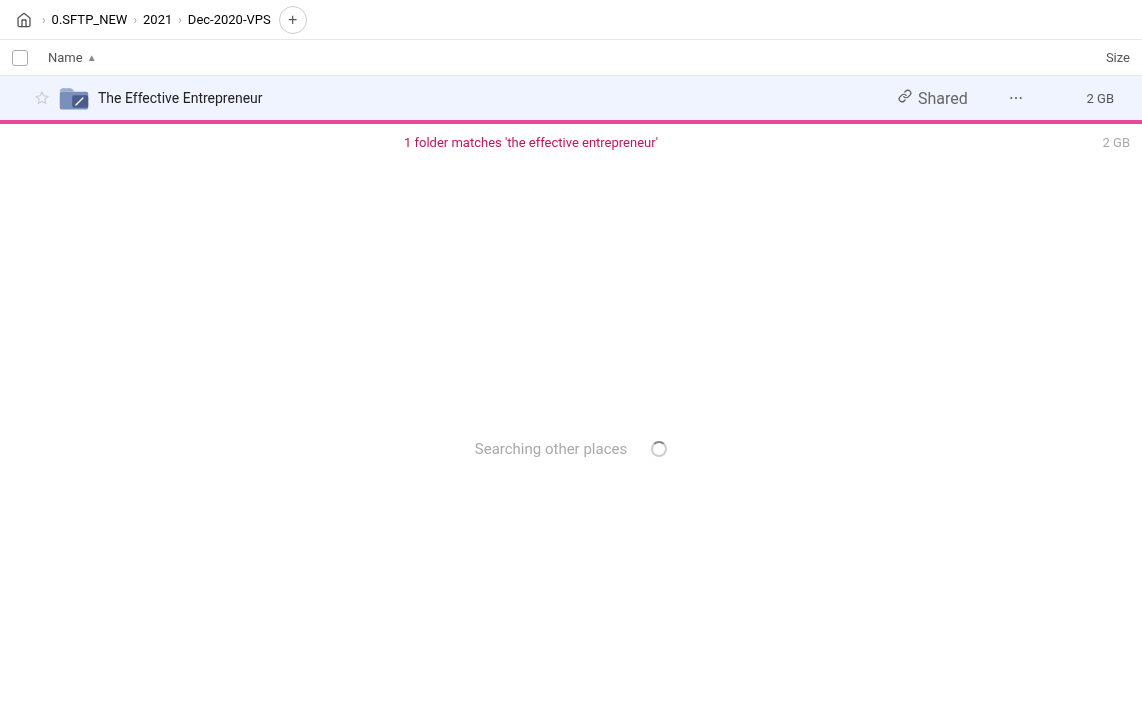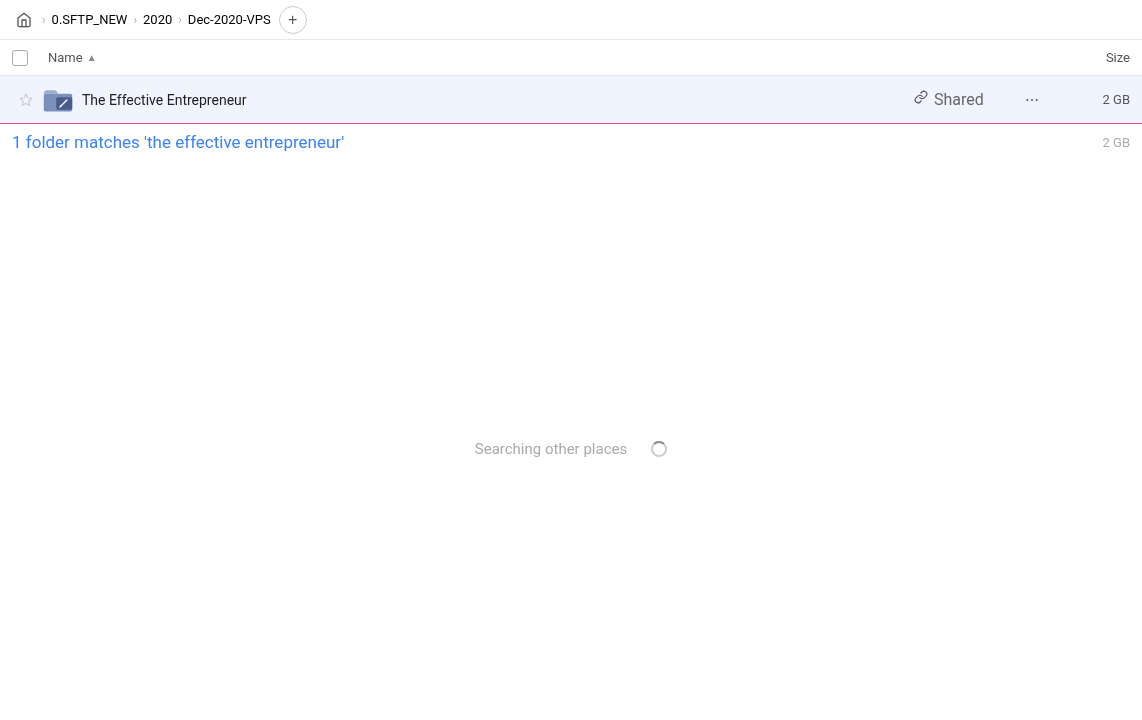--- a/index.html
+++ b/index.html
@@ -101,24 +101,24 @@
 
     .sort-arrow {
       font-size: 10px;
       color: #888;
     }
 
     
     .file-row {
       display: flex;
       align-items: center;
-      padding: 0 12px;
+      padding: 0 28px;
       height: 48px;
       background: #f0f4ff;
-      border-bottom: 1px solid #ec4899;
+      border-bottom: 4px solid #ec4899;
       cursor: pointer;
     }
 
     .row-star {
       width: 28px;
       display: flex;
       align-items: center;
       justify-content: center;
       color: #ccc;
       font-size: 14px;
@@ -171,22 +171,23 @@
     
     .summary-row {
       display: flex;
       align-items: center;
       padding: 8px 12px;
       height: 36px;
     }
 
     .summary-text {
       flex: 1;
-      font-size: 17px;
-      color: #3b82f6;
+      font-size: 13px;
+      color: #be185d;
+      text-align: center;
     }
 
     .summary-size {
       width: 80px;
       text-align: right;
       font-size: 13px;
       color: #aaa;
     }
 
     
@@ -232,21 +233,21 @@
 <div class="top-bar">
   <div class="home-icon-wrap">
     <svg width="16" height="16" viewBox="0 0 24 24" fill="none" stroke="#555" stroke-width="2" stroke-linecap="round" stroke-linejoin="round">
       <path d="M3 9l9-7 9 7v11a2 2 0 0 1-2 2H5a2 2 0 0 1-2-2z"></path>
       <polyline points="9 22 9 12 15 12 15 22"></polyline>
     </svg>
   </div>
   <span class="breadcrumb-separator">›</span>
   <span class="breadcrumb-item">0.SFTP_NEW</span>
   <span class="breadcrumb-separator">›</span>
-  <span class="breadcrumb-item">2020</span>
+  <span class="breadcrumb-item">2021</span>
   <span class="breadcrumb-separator">›</span>
   <span class="breadcrumb-item">Dec-2020-VPS</span>
   <button class="add-btn">+</button>
 </div>
 
 <div class="column-header">
   <div class="col-check">
     <div class="checkbox"></div>
   </div>
   <div class="col-name">

